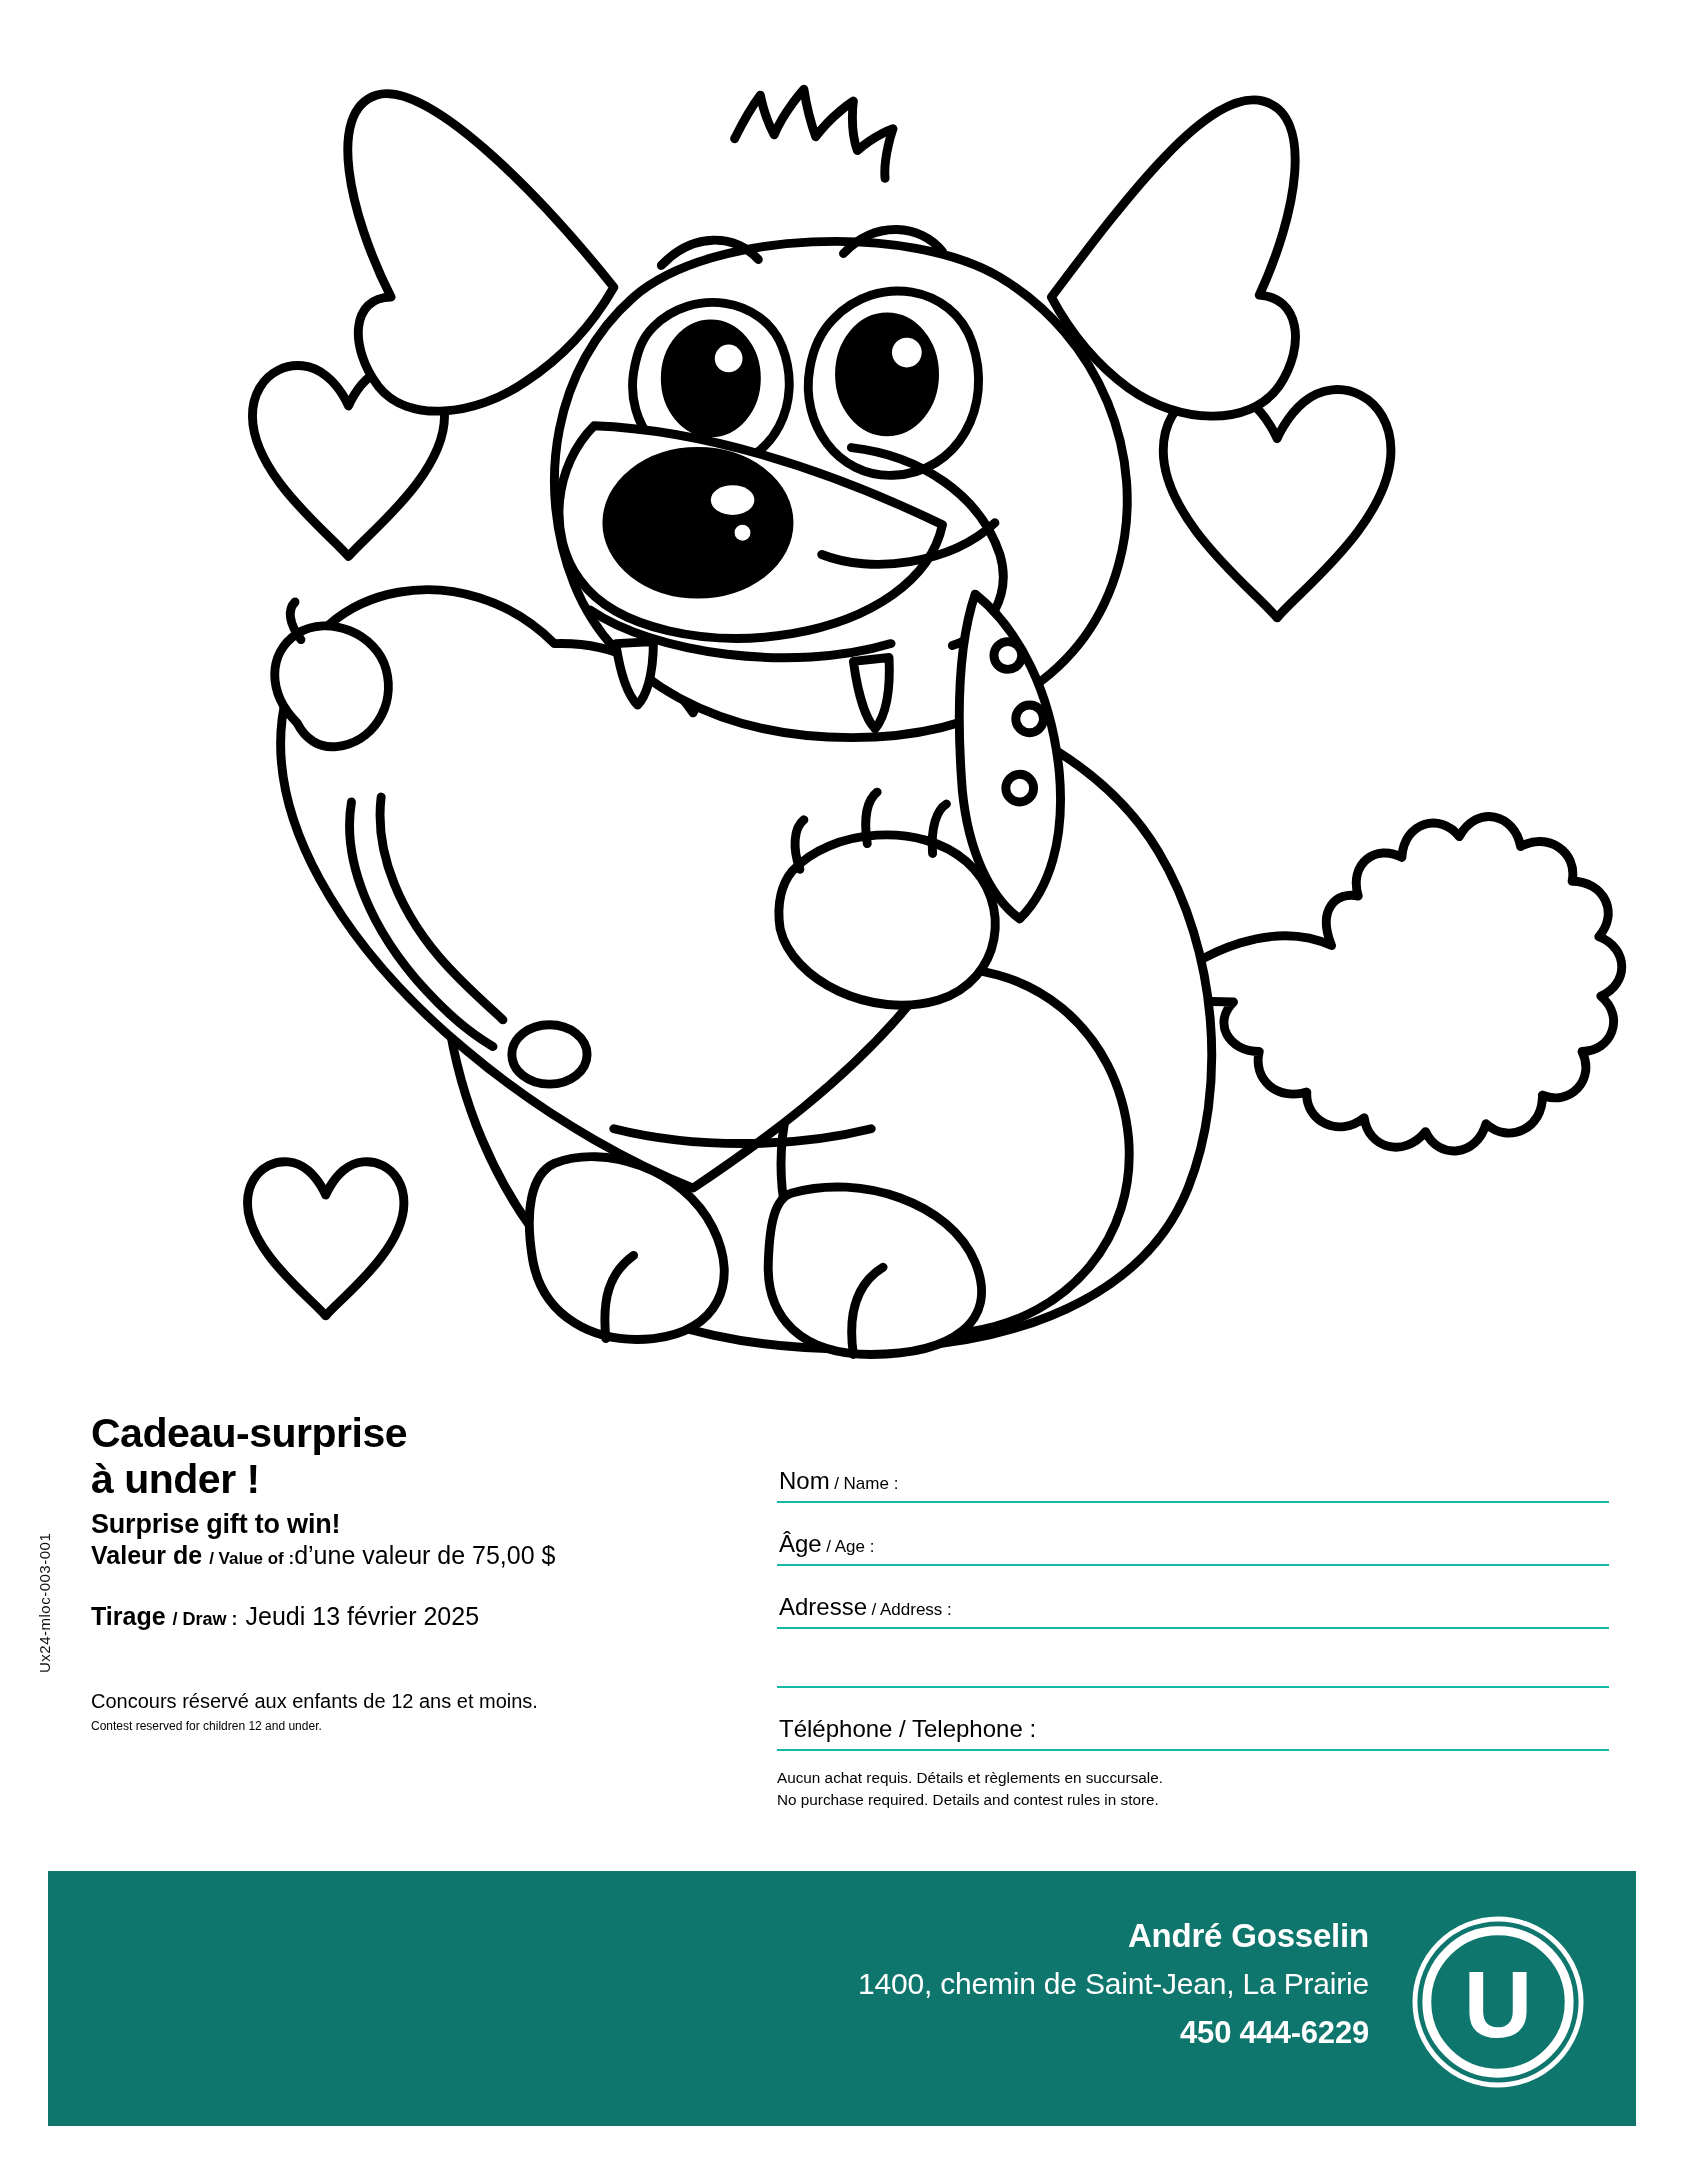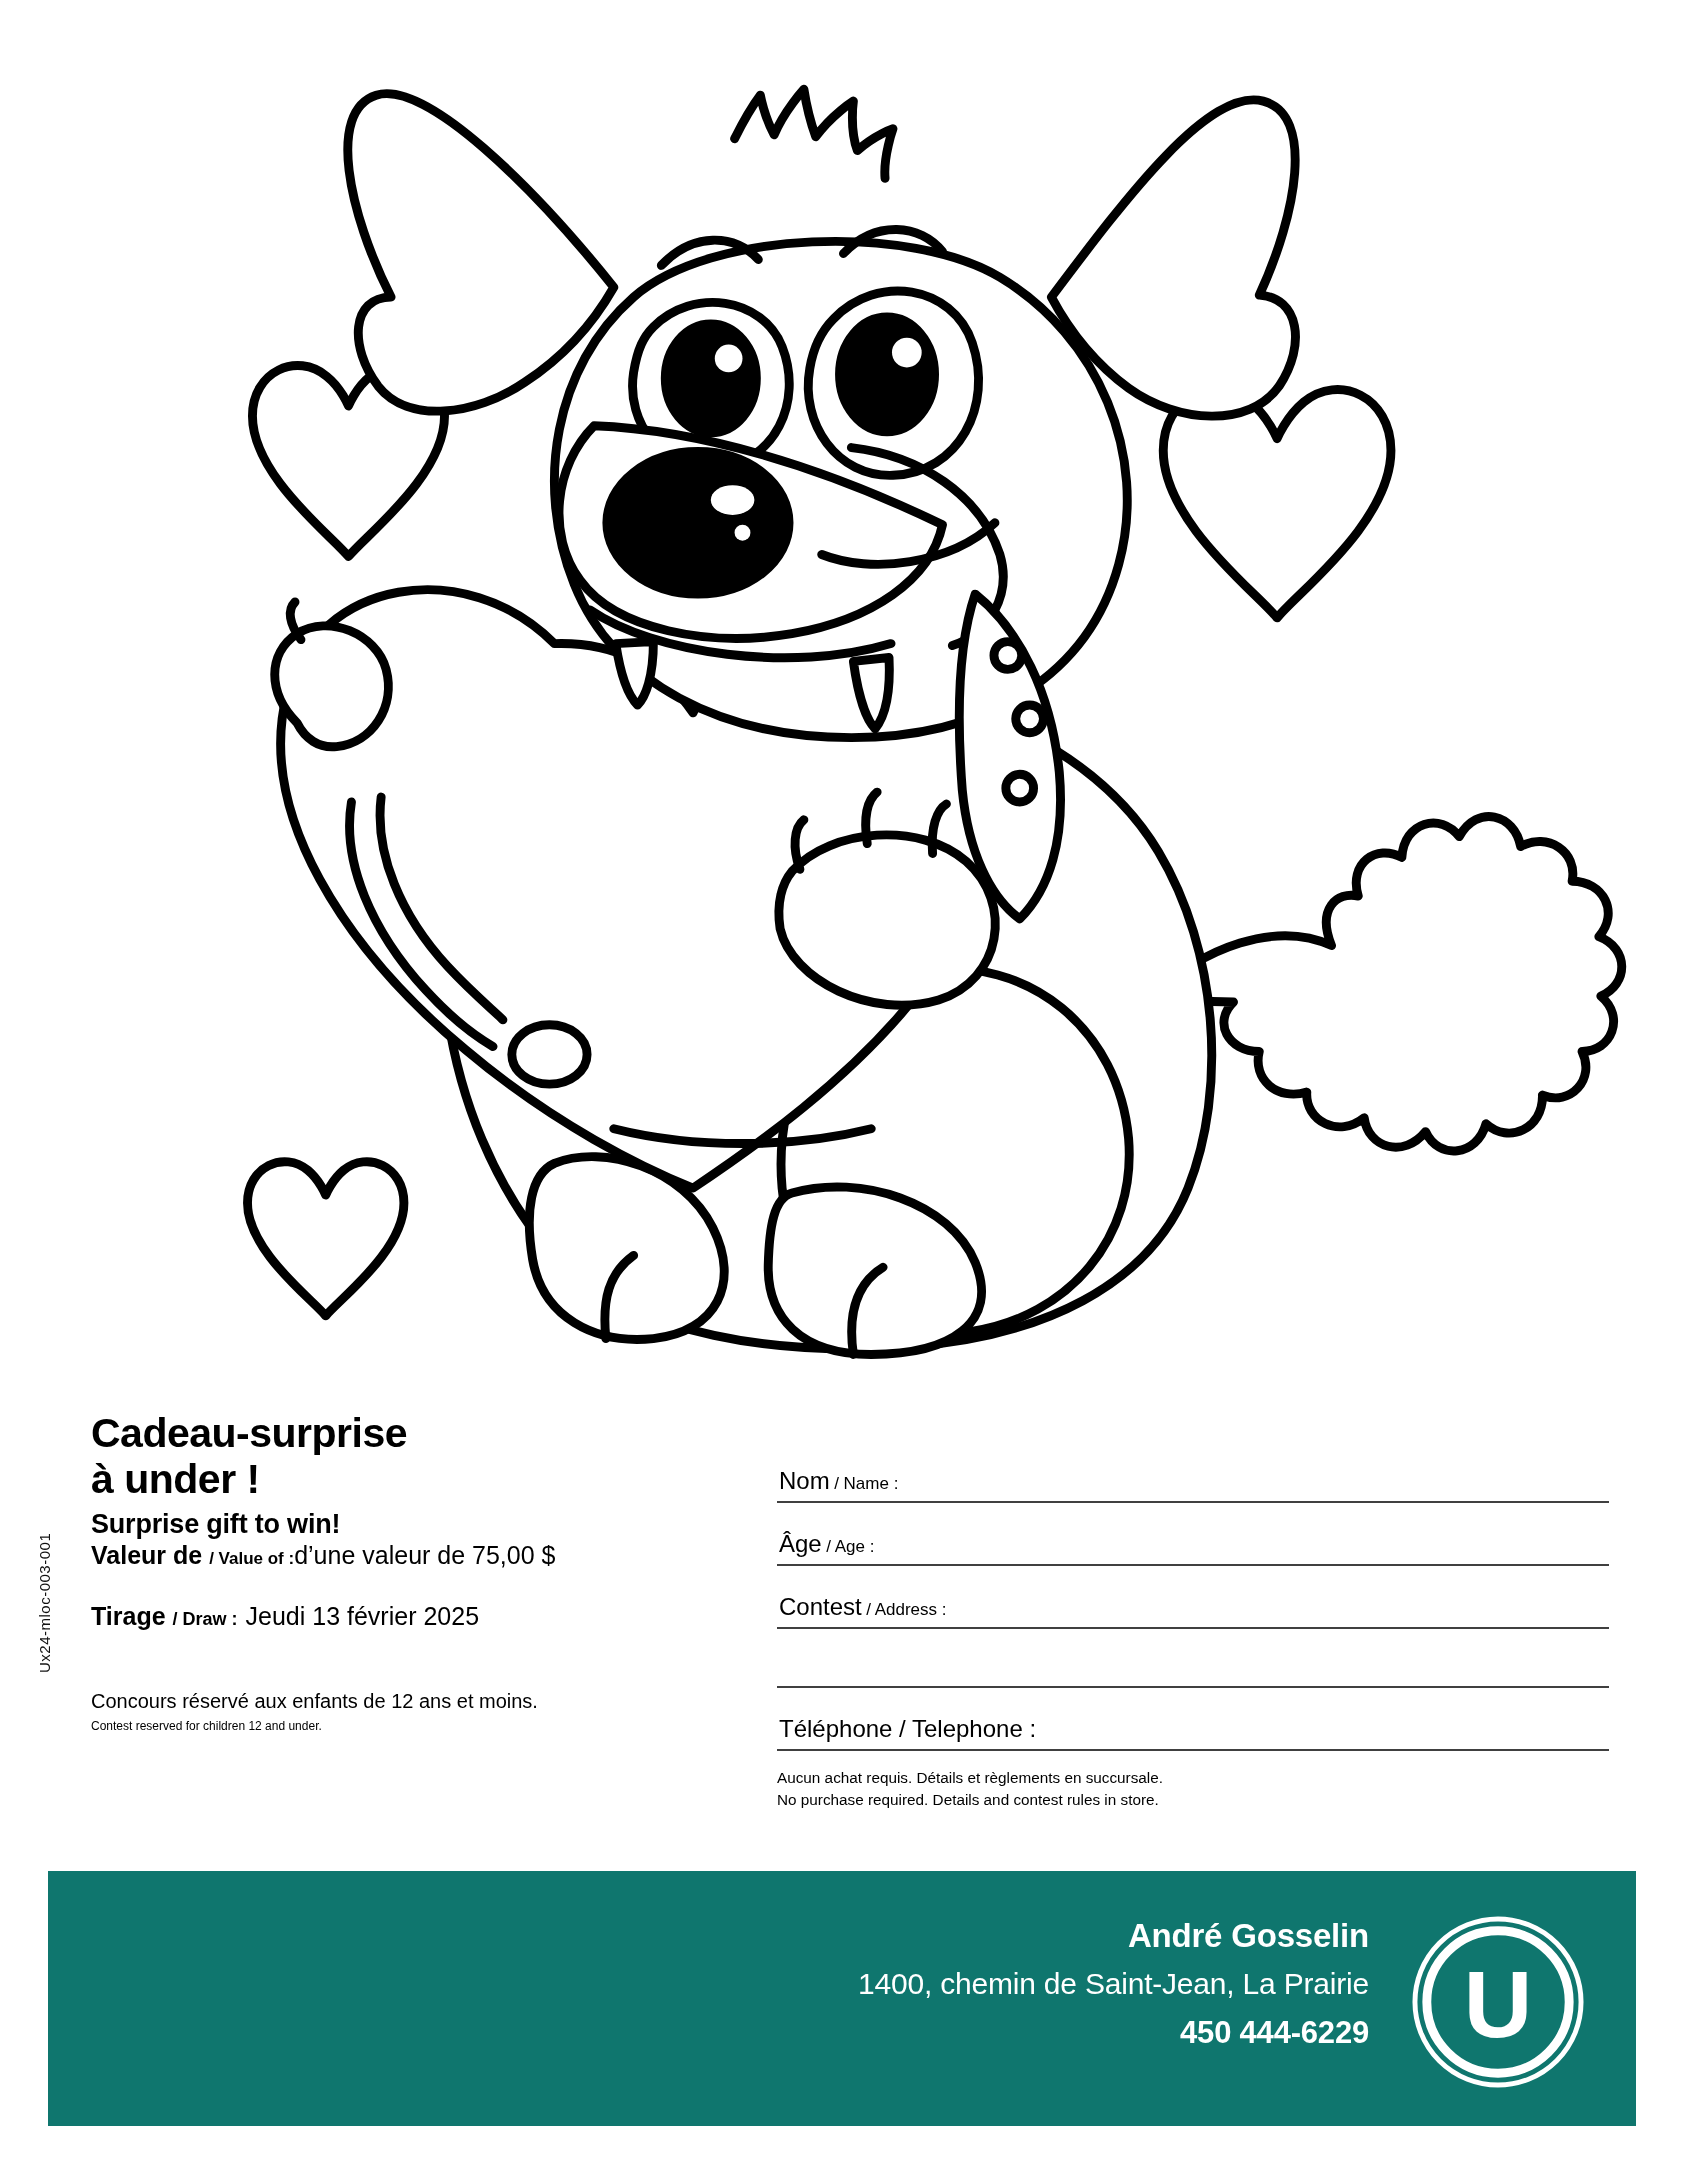--- a/index.html
+++ b/index.html
@@ -104,21 +104,21 @@
   
   #form-block {
     position: absolute;
     left: 777px;
     top: 1440px;
     width: 832px;
   }
   .field {
     position: relative;
     height: 61px;
-    border-bottom: 2px solid #404040;
+    border-bottom: 2px solid #14b8a6;
   }
   .field.blank { height: 57px; }
   .field-label {
     position: absolute;
     left: 2px;
     bottom: 6px;
     white-space: nowrap;
   }
   .field-label .fr {
     font-size: 24px;
@@ -407,21 +407,21 @@
 
   <div class="field">
     <span class="field-label">
       <span class="fr">Âge</span>
       <span class="en">/ Age :</span>
     </span>
   </div>
 
   <div class="field">
     <span class="field-label">
-      <span class="fr">Contest</span>
+      <span class="fr">Adresse</span>
       <span class="en">/ Address :</span>
     </span>
   </div>
 
   <div class="field blank">
     <span class="field-label">
       <span class="fr"></span>
     </span>
   </div>
 

